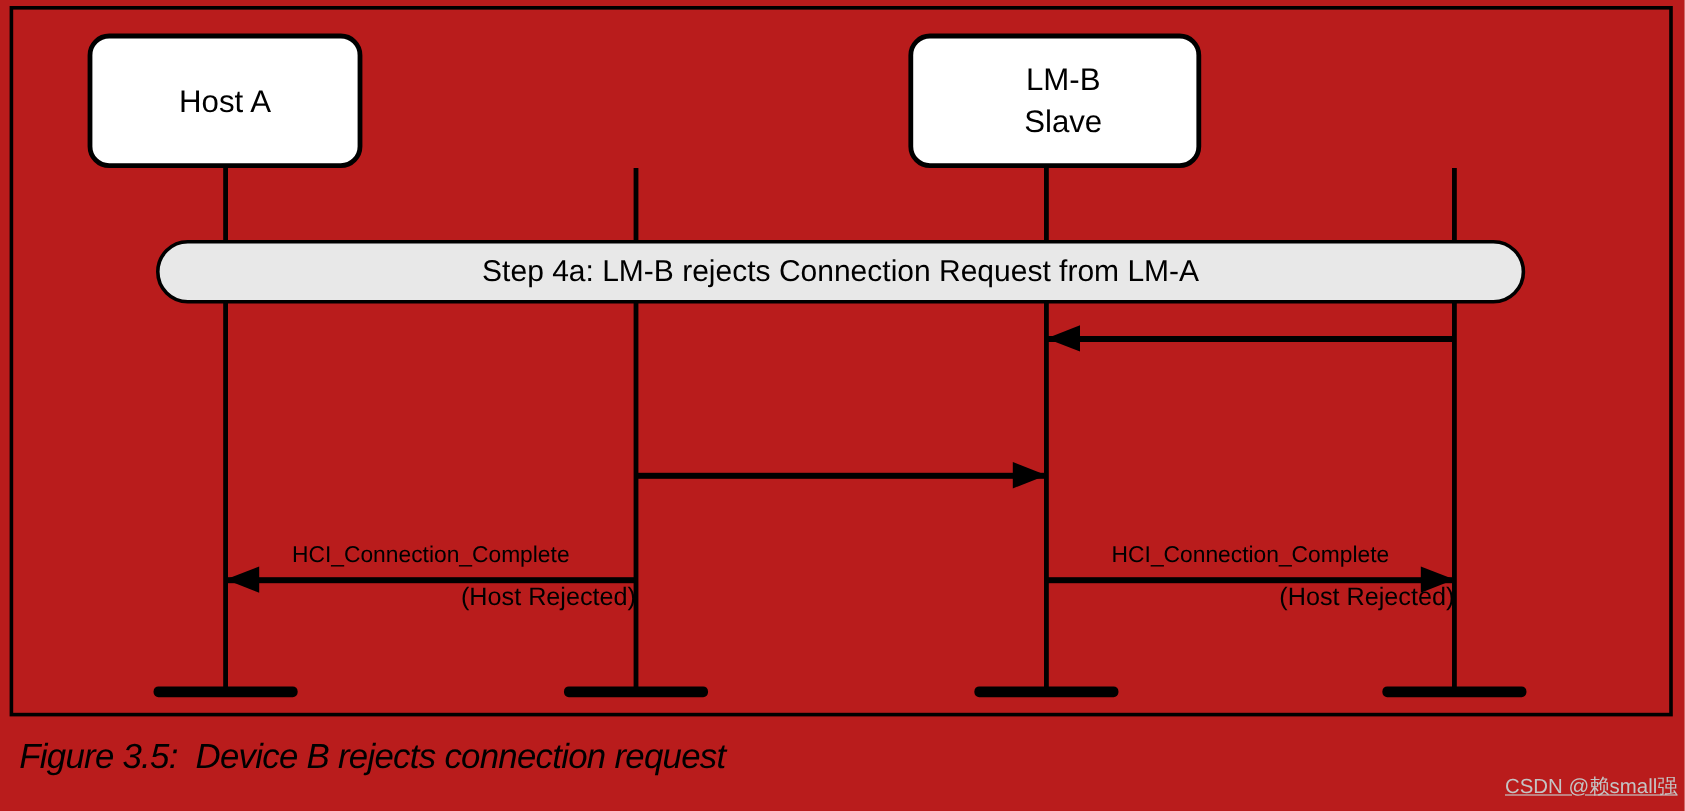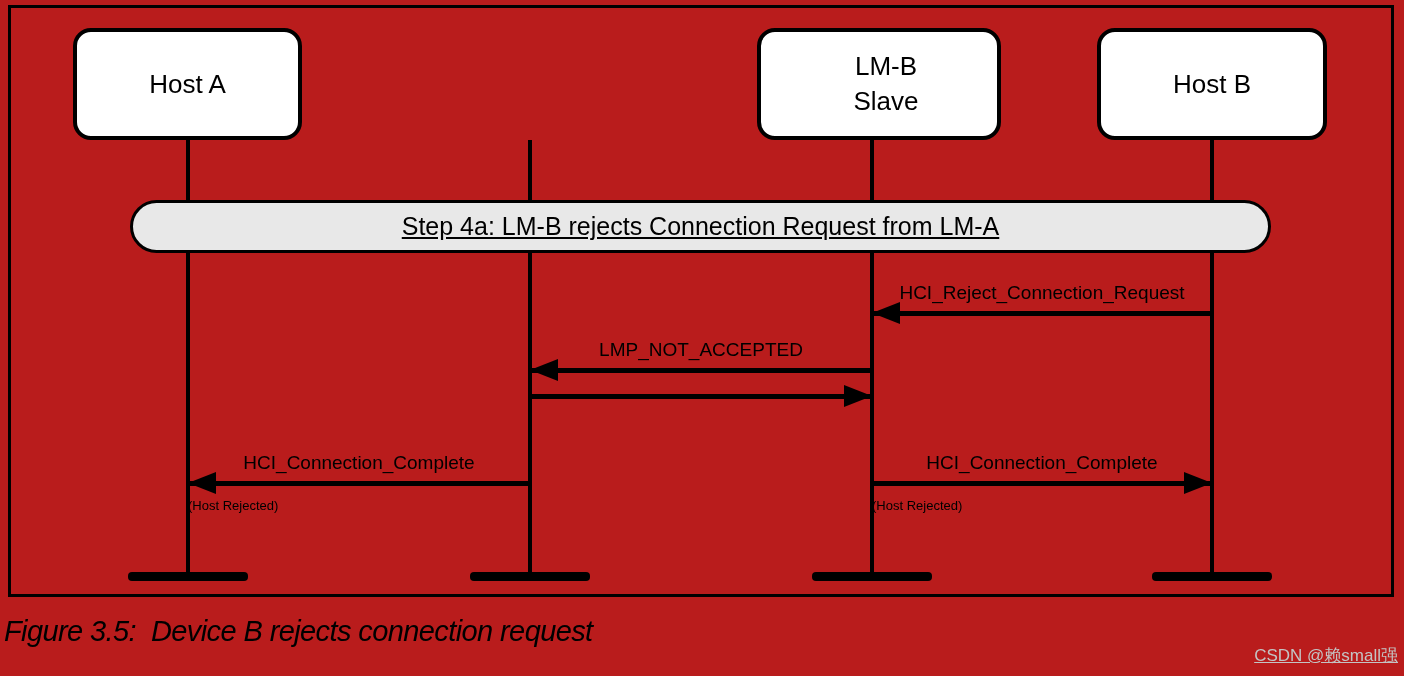--- a/index.html
+++ b/index.html
@@ -48,21 +48,20 @@
     left: 130px; top: 200px;
     width: 1135px; height: 47px;
     border: 3px solid #000;
     border-radius: 28px;
     background: #e8e8e8;
     display: flex;
     align-items: center;
     justify-content: center;
     font-size: 25px;
     z-index: 4;
-    text-decoration: underline;
   }
   .message { position: absolute; z-index: 2; }
   .msg-label {
     text-align: center;
     font-size: 19px;
     height: 26px;
     line-height: 26px;
     margin-bottom: 5px;
     white-space: nowrap;
   }
@@ -70,36 +69,35 @@
   .head {
     position: absolute;
     width: 0; height: 0;
     border-top: 11px solid transparent;
     border-bottom: 11px solid transparent;
     top: -9px;
   }
   .head.left  { left: 0;  border-right: 28px solid #000; }
   .head.right { right: 0; border-left: 28px solid #000; }
   .msg-sublabel {
-    text-align: left;
-    font-size: 13px;
-    margin-top: 12px;
+    text-align: right;
+    font-size: 21px;
     white-space: nowrap;
   }
   .endbar {
     position: absolute;
     top: 572px;
     width: 120px; height: 9px;
     background: #000;
     border-radius: 4px;
     z-index: 2;
   }
   .caption {
     position: absolute;
-    left: 4px; top: 615px;
+    left: 16px; top: 615px;
     font-style: italic;
     font-size: 29px;
     letter-spacing: -0.6px;
     white-space: pre;
   }
   .watermark {
     position: absolute;
     right: 6px; top: 644px;
     font-size: 17px;
     color: #c4c4c4;
@@ -109,42 +107,34 @@
 </head>
 <body>
 
 <div class="stage">
 
   <div class="frame"></div>
 
   <div class="actor" style="left:73px;  width:221px;">Host A</div>
   <div class="actor" style="left:757px; width:222px;padding-left:14px;">LM-B
 Slave</div>
-  <div class="actor" style="left:1097px;width:222px;">Host B</div>
 
   <div class="lifeline" style="left:186px;"></div>
   <div class="lifeline" style="left:528px;"></div>
   <div class="lifeline" style="left:870px;"></div>
   <div class="lifeline" style="left:1210px;"></div>
 
   <div class="banner">Step 4a: LM-B rejects Connection Request from LM-A</div>
 
   <div class="message" style="left:872px; top:280px; width:340px;">
-    <div class="msg-label">HCI_Reject_Connection_Request</div>
     <div class="msg-line">
       <span class="head left"></span>
     </div>
   </div>
 
-  <div class="message" style="left:530px; top:337px; width:342px;">
-    <div class="msg-label">LMP_NOT_ACCEPTED</div>
-    <div class="msg-line">
-      <span class="head left"></span>
-    </div>
-  </div>
 
   <div class="message" style="left:530px; top:394px; width:342px;">
     <div class="msg-line">
       <span class="head right"></span>
     </div>
   </div>
 
   <div class="message" style="left:188px; top:450px; width:342px;">
     <div class="msg-label">HCI_Connection_Complete</div>
     <div class="msg-line">

